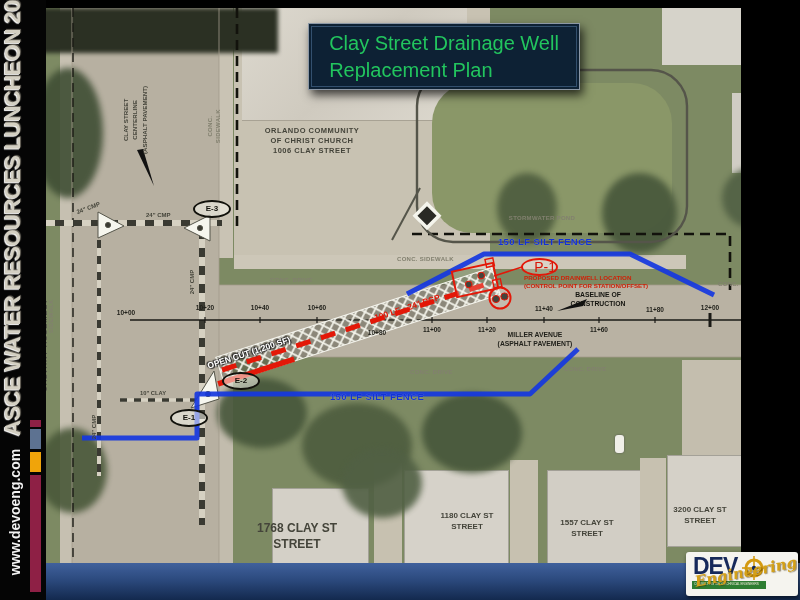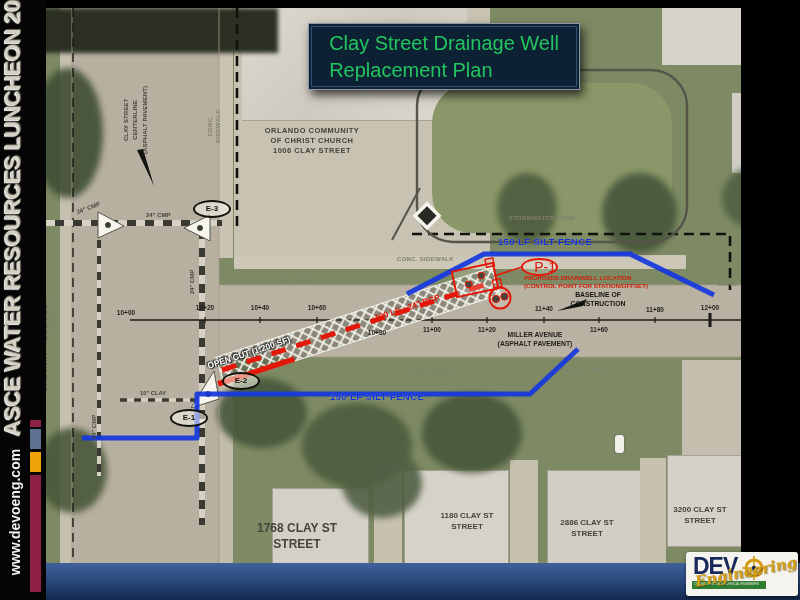--- a/index.html
+++ b/index.html
@@ -225,21 +225,21 @@
       <span class="st" style="left:502px;top:297px;">11+40</span>
       <span class="st" style="left:557px;top:318px;">11+60</span>
       <span class="st" style="left:613px;top:298px;">11+80</span>
       <span class="st" style="left:668px;top:296px;">12+00</span>
       <span class="st" style="left:723px;top:296px;">12+20</span>
 
       <div class="lbl ctr dark" style="left:255px;top:512px;font-size:12px;">1768 CLAY ST
 STREET</div>
       <div class="lbl ctr dark" style="left:425px;top:503px;font-size:8px;">1180 CLAY ST
 STREET</div>
-      <div class="lbl ctr dark" style="left:545px;top:510px;font-size:8px;">2886 CLAY ST
+      <div class="lbl ctr dark" style="left:545px;top:510px;font-size:8px;">1557 CLAY ST
 STREET</div>
       <div class="lbl ctr dark" style="left:658px;top:497px;font-size:8px;">3200 CLAY ST
 STREET</div>
     </div>
   </div>
 
   <div class="titlebox">
     <div class="titletext">Clay Street Drainage Well
 Replacement Plan</div>
   </div>

